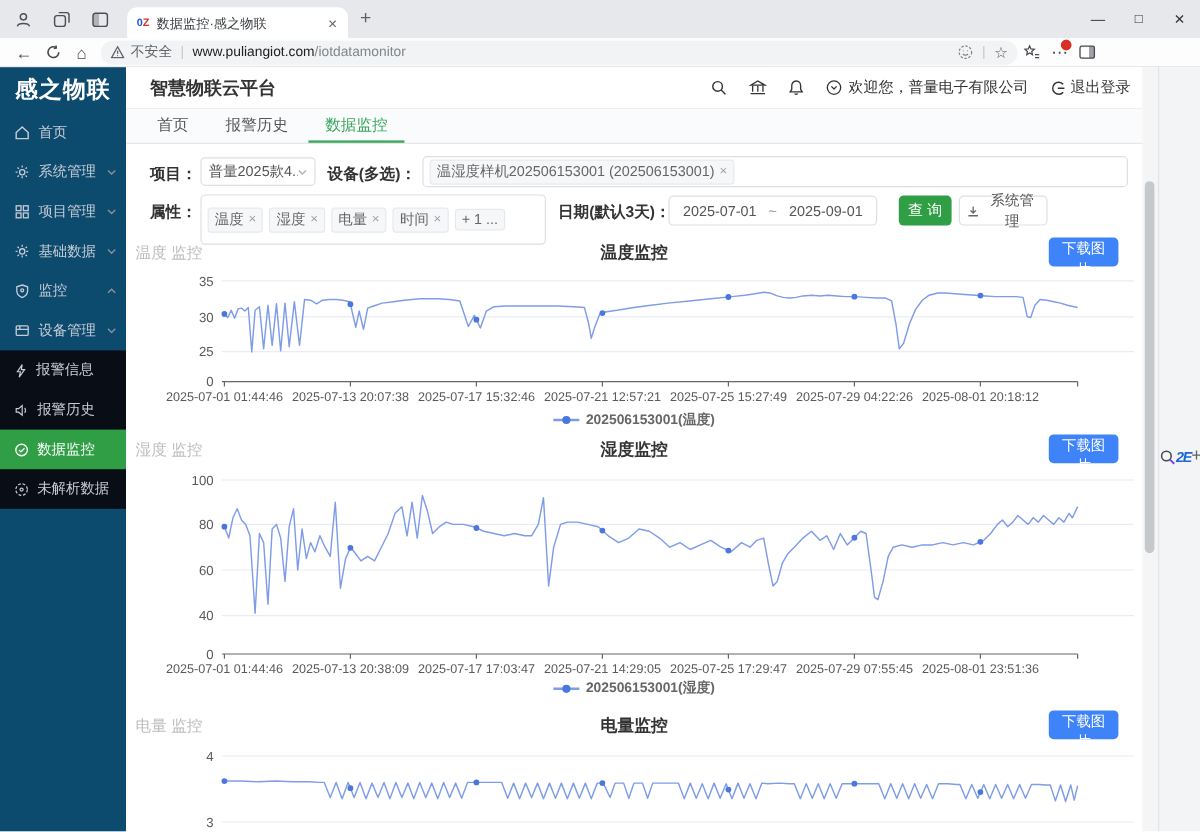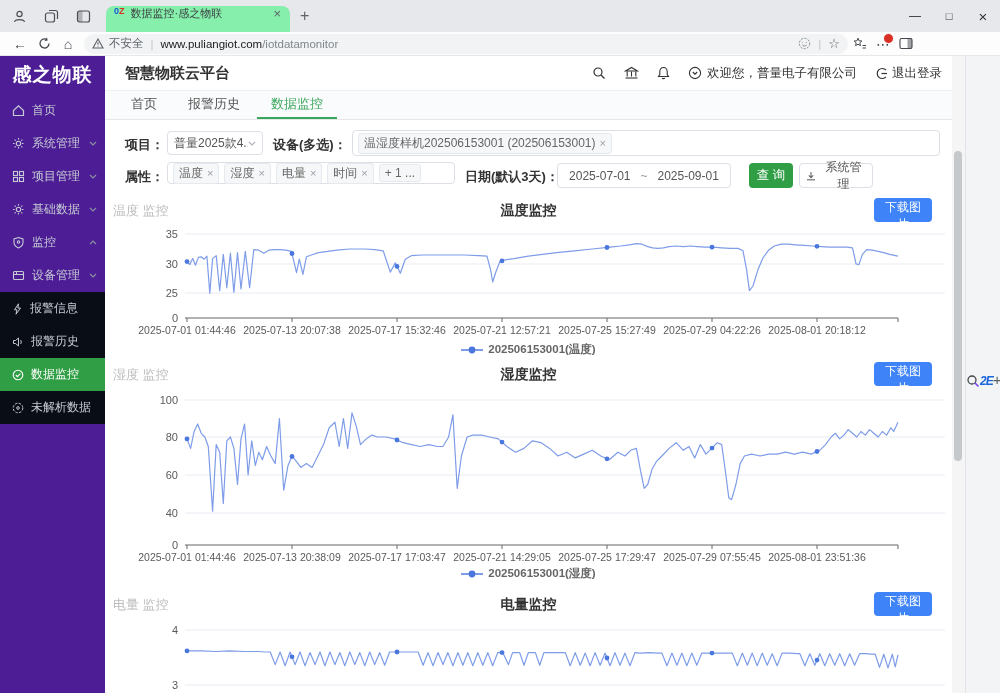--- a/index.html
+++ b/index.html
@@ -2,21 +2,21 @@
 <html><head>
 <meta charset="utf-8">
 <style>
   html,body{margin:0;padding:0;}
   body{width:1000px;height:693px;position:relative;overflow:hidden;background:#fff;
        font-family:"Liberation Sans","DejaVu Sans",sans-serif;-webkit-font-smoothing:antialiased;}
   svg{display:block;}
   
   .tabstrip{position:absolute;left:0;top:0;width:1000px;height:32px;background:#e6e8eb;display:flex;align-items:center;}
   .ts-icon{width:26px;height:22px;display:flex;align-items:center;justify-content:center;color:#4b4f55;margin-left:6px;cursor:pointer;}
-  .btab{height:26px;margin-left:10px;margin-top:6px;background:#86efac;border-radius:8px 8px 0 0;display:flex;align-items:flex-start;width:170px;padding:0 6px 0 8px;}
+  .btab{height:26px;margin-left:10px;margin-top:6px;background:#ffffff;border-radius:8px 8px 0 0;display:flex;align-items:center;width:170px;padding:0 6px 0 8px;}
   .btab-title{font-size:11px;color:#3c4043;flex:1;white-space:nowrap;overflow:hidden;}
   .btab-close{font-size:13px;color:#5f6368;cursor:pointer;padding:0 3px;}
   .favicon{font-size:9px;font-weight:bold;margin-right:6px;letter-spacing:0;}
   .newtab{font-size:16px;color:#5f6368;margin-left:10px;cursor:pointer;}
   .wincontrols{margin-left:auto;display:flex;height:32px;}
   .wc{width:34px;display:flex;align-items:center;justify-content:center;font-size:12px;color:#333;cursor:pointer;}
   .toolbar{position:absolute;left:0;top:32px;width:1000px;height:24px;background:#fdfdfe;display:flex;align-items:center;border-bottom:1px solid #e8e8e8;box-sizing:border-box;}
   .tb-icon{width:24px;display:flex;align-items:center;justify-content:center;color:#45484d;font-size:14px;cursor:pointer;}
   .urlpill{height:20px;background:#f1f3f4;border-radius:11px;margin-left:4px;display:flex;align-items:center;width:748px;padding:0 8px;font-size:11.5px;color:#5f6368;}
   .sep{color:#c4c7cb;margin:0 7px;}
@@ -26,21 +26,21 @@
   .more-wrap{position:relative;width:22px;text-align:center;}
   .badge{position:absolute;right:0;top:-3px;width:9px;height:9px;border-radius:50%;background:#d93025;border:1px solid #fff;}
   
   .edge-rail{position:absolute;left:965px;top:56px;width:35px;height:637px;background:#f3f4f6;border-left:1px solid #e2e3e6;box-sizing:border-box;display:flex;flex-direction:row;align-items:center;}
   .rail-icon{margin-top:12px;cursor:pointer;}
   .rail-div{width:18px;border-top:1px solid #d4d6d9;margin-top:12px;}
   .rail-plus{font-size:15px;color:#5f6368;margin-top:10px;cursor:pointer;}
   .pg-scrollbar{position:absolute;left:952px;top:56px;width:13px;height:637px;background:#f5f5f5;}
   .pg-thumb{position:absolute;left:2px;top:95px;width:8px;height:310px;background:#c6c9cc;border-radius:4px;}
   
-  .sidebar{position:absolute;left:0;top:56px;width:105px;height:637px;background:#4c1d95;}
+  .sidebar{position:absolute;left:0;top:56px;width:105px;height:637px;background:#0c4a6e;}
   .logo{height:38px;display:flex;align-items:center;justify-content:center;color:#fff;font-size:19px;font-weight:bold;letter-spacing:1px;}
   .side-item{height:33px;display:flex;align-items:center;padding:0 8px 0 12px;color:#c6cbd4;font-size:12px;gap:7px;cursor:pointer;white-space:nowrap;}
   .side-item .chev{margin-left:auto;}
   .submenu{background:#090d16;}
   .submenu .side-item{}
   .side-item.active{background:#2f9e44;color:#fff;}
   .sicon{flex:0 0 auto;display:flex;}
   
   .main{position:absolute;left:105px;top:56px;width:847px;height:637px;background:#fff;}
   .app-header{position:absolute;left:0;top:0;width:847px;height:35px;background:#fff;border-bottom:1px solid #efefef;box-sizing:border-box;display:flex;align-items:center;}
@@ -341,21 +341,21 @@
     </div>
     <span class="flabel" style="left:168px;top:16px">设备(多选)：</span>
     <div class="fbox" style="left:247px;top:10px;width:588px;height:26px;padding:0 5px">
       <span class="tag">
         <span>温湿度样机202506153001 (202506153001)</span>
           <span class="x">×</span>
       </span>
     </div>
 
     <span class="flabel" style="left:20px;top:48px">属性：</span>
-    <div class="fbox" style="left:62px;top:42px;width:288px;height:22px;padding:0 5px;gap:5px">
+    <div class="fbox" style="left:62px;top:42px;width:288px;height:42px;padding:0 5px;gap:5px">
       <span class="tag">
           <span>温度</span>
           <span class="x">×</span>
         </span>
       <span class="tag">
           <span>湿度</span>
           <span class="x">×</span>
         </span>
       <span class="tag">
           <span>电量</span>

